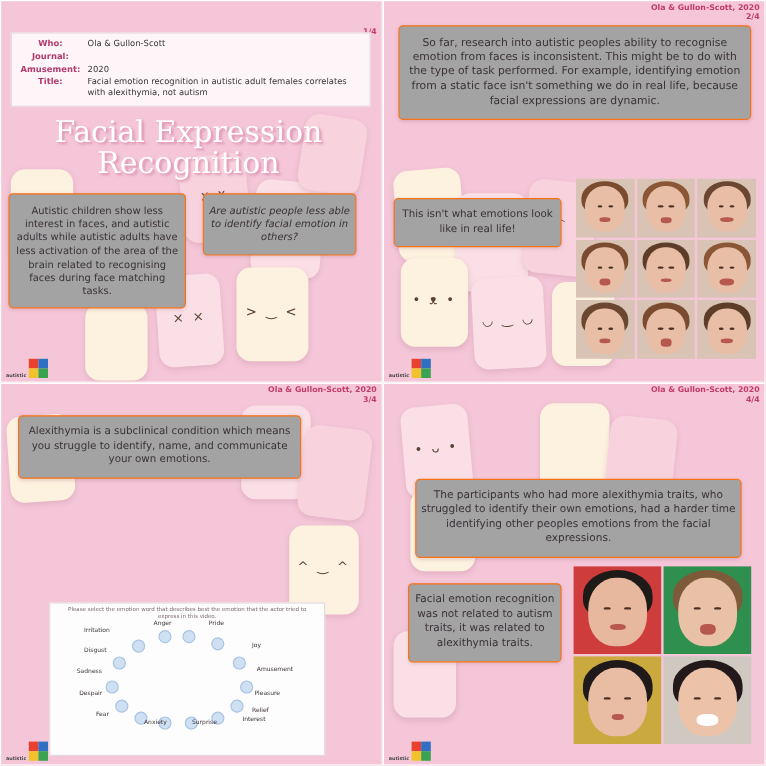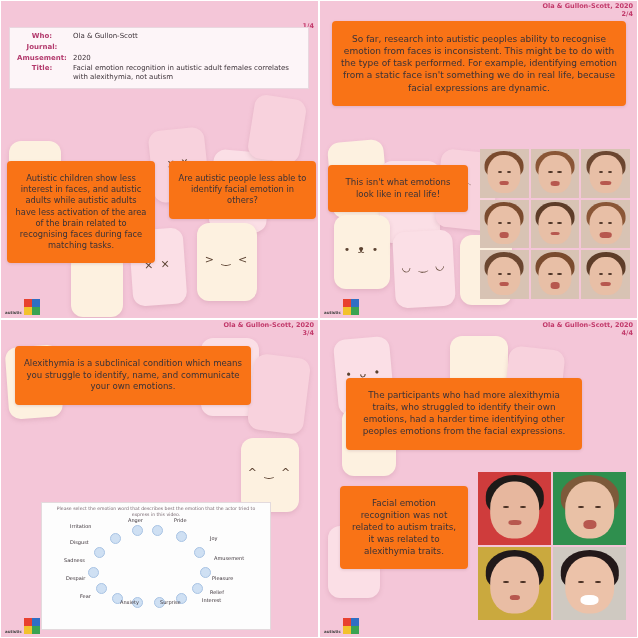--- a/index.html
+++ b/index.html
@@ -33,22 +33,22 @@
   .marsh.pink{background:#fbdfe6;}
   .marsh.deep{background:#f8d2dd;}
   .marsh .face{
     position:absolute;left:0;right:0;top:38%;
     text-align:center;font-size:11px;color:#5b4231;
     letter-spacing:2px;
   }
   
   .card{
     position:absolute;
-    background:#f97316;
-    border:4px solid #f97316;
+    background:#a3a3a3;
+    border:1px solid #f97316;
     border-radius:4px;
     box-shadow:0 1px 3px rgba(120,80,95,.18);
     box-sizing:border-box;
     padding:8px 4px;
   }
   .card p{
     margin:0;
     text-align:center;
     color:#3a3238;
     line-height:1.35;
@@ -197,26 +197,27 @@
       <div class="meta-row">
         <div class="meta-k">Amusement:</div>
         <div class="meta-v">2020</div>
       </div>
       <div class="meta-row">
         <div class="meta-k">Title:</div>
         <div class="meta-v">Facial emotion recognition in autistic adult females correlates with alexithymia, not autism</div>
       </div>
     </div>
 
+    <div class="title-big">Facial Expression Recognition</div>
 
     <div class="card" style="left:6px;top:160px;width:148px;">
       <p style="font-size:8.3px;">Autistic children show less interest in faces, and autistic adults while autistic adults have less activation of the area of the brain related to recognising faces during face matching tasks.</p>
     </div>
 
-    <div class="card" style="left:168px;top:160px;width:147px;">
+    <div class="card" style="left:168px;top:160px;width:128px;font-style:italic;">
       <p style="font-size:8.3px;">Are autistic people less able to identify facial emotion in others?</p>
     </div>
 
     <div class="autistic-badge">
       <div class="badge-txt">autistic</div>
       <div class="badge-sq">
         <i style="background:#e8412f"></i>
           <i style="background:#2f6fc4"></i>
         <i style="background:#f2c22d"></i>
           <i style="background:#3aa352"></i>
@@ -409,21 +410,21 @@
       <div class="marsh deep" style="left:186px;top:28px;width:56px;height:74px;transform:rotate(6deg);"></div>
       <div class="marsh" style="left:22px;top:88px;width:54px;height:68px;"></div>
       <div class="marsh pink" style="left:8px;top:206px;width:52px;height:72px;"></div>
     </div>
 
     <div class="cite" style="top:2px;">
       <span>Ola &amp; Gullon-Scott, 2020</span><br>
       <span class="page-no">4/4</span>
     </div>
 
-    <div class="card" style="left:26px;top:58px;width:236px;">
+    <div class="card" style="left:26px;top:79px;width:272px;">
       <p style="font-size:8.8px;">The participants who had more alexithymia traits, who struggled to identify their own emotions, had a harder time identifying other peoples emotions from the facial expressions.</p>
     </div>
 
     <div class="card" style="left:20px;top:166px;width:128px;">
       <p style="font-size:8.8px;">Facial emotion recognition was not related to autism traits, it was related to alexithymia traits.</p>
     </div>
 
     <div class="photo-grid" style="left:158px;top:152px;width:148px;height:148px;grid-template-columns:1fr 1fr;grid-template-rows:1fr 1fr;">
       <div class="photo" style="background:#cf3c3c">
           <div class="ph-hair" style="background:#1e1a18"></div>

